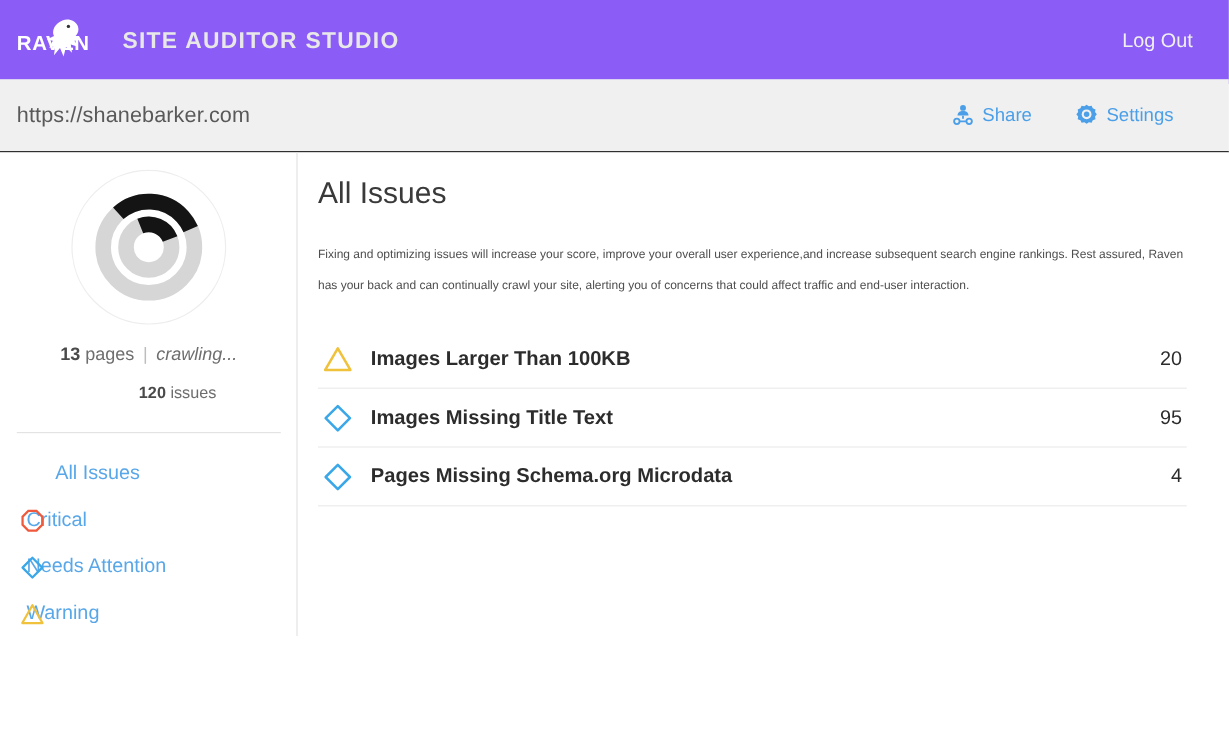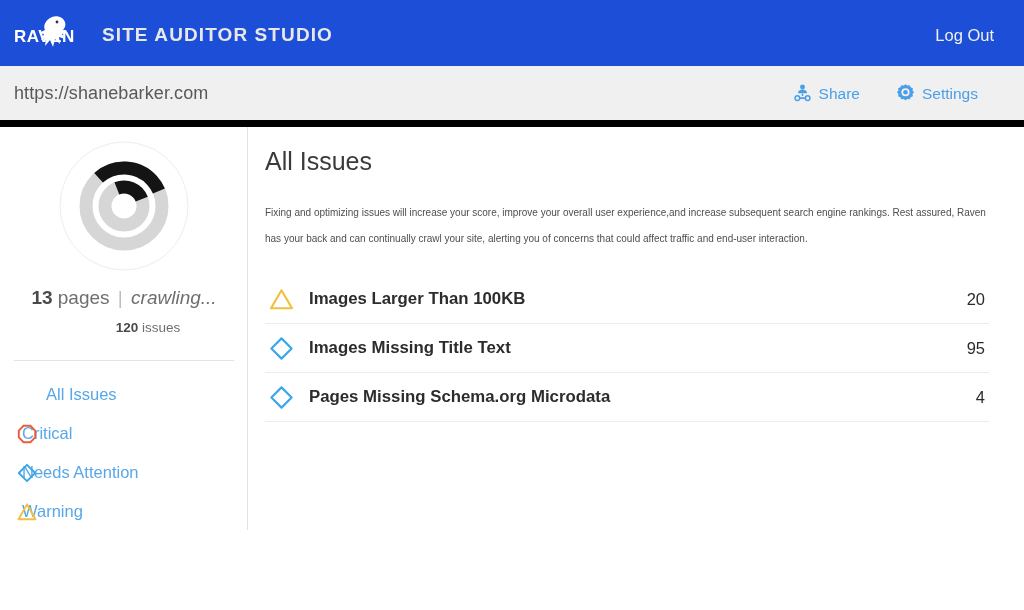--- a/index.html
+++ b/index.html
@@ -7,21 +7,21 @@
     width: 1024px; height: 610px;
     background: #ffffff;
     font-family: "Liberation Sans", sans-serif;
     overflow: hidden;
   }
 
   
   .topbar {
     position: absolute; left: 0; top: 0;
     width: 1024px; height: 70px;
-    background: #1d4ed8;
+    background: #8b5cf6;
     display: flex; align-items: center;
   }
   .logo-wrap {
     margin-left: 12px;
     width: 62px; height: 44px;
     position: relative;
     display: flex; align-items: center; justify-content: center;
   }
   .logo-svg { display: block; }
   .app-title {
@@ -37,21 +37,21 @@
     color: #f0f0f0;
     font-size: 16.5px;
     cursor: pointer;
   }
 
   
   .urlbar {
     position: absolute; left: 0; top: 66px;
     width: 1024px; height: 61px;
     background: #f0f0f0;
-    border-bottom: 7px solid #000000;
+    border-bottom: 1px solid #000000;
   }
   .url-text {
     position: absolute; left: 14px; top: 50%;
     transform: translateY(-50%);
     font-size: 18px;
     color: #595959;
     letter-spacing: .1px;
   }
   .urlactions {
     position: absolute; right: 46px; top: 50%;
@@ -80,21 +80,21 @@
     border-right: 1px solid #e3e3e3;
   }
   .donut-wrap {
     position: absolute; left: 50%; top: 14px;
     transform: translateX(-50%);
     width: 130px; height: 130px;
   }
   .crawl-line {
     position: absolute; top: 160px; left: 0; width: 248px;
     text-align: center;
-    font-size: 19px;
+    font-size: 15px;
     color: #6e6e6e;
   }
   .crawl-line b { color: #4a4a4a; font-weight: bold; }
   .crawl-line .sep { color: #bdbdbd; margin: 0 3px; }
   .crawl-line i { font-style: italic; color: #6e6e6e; }
   .issues-line {
     position: absolute; top: 193px; left: 0; width: 248px;
     text-align: center;
     font-size: 13.5px;
     color: #6e6e6e;

